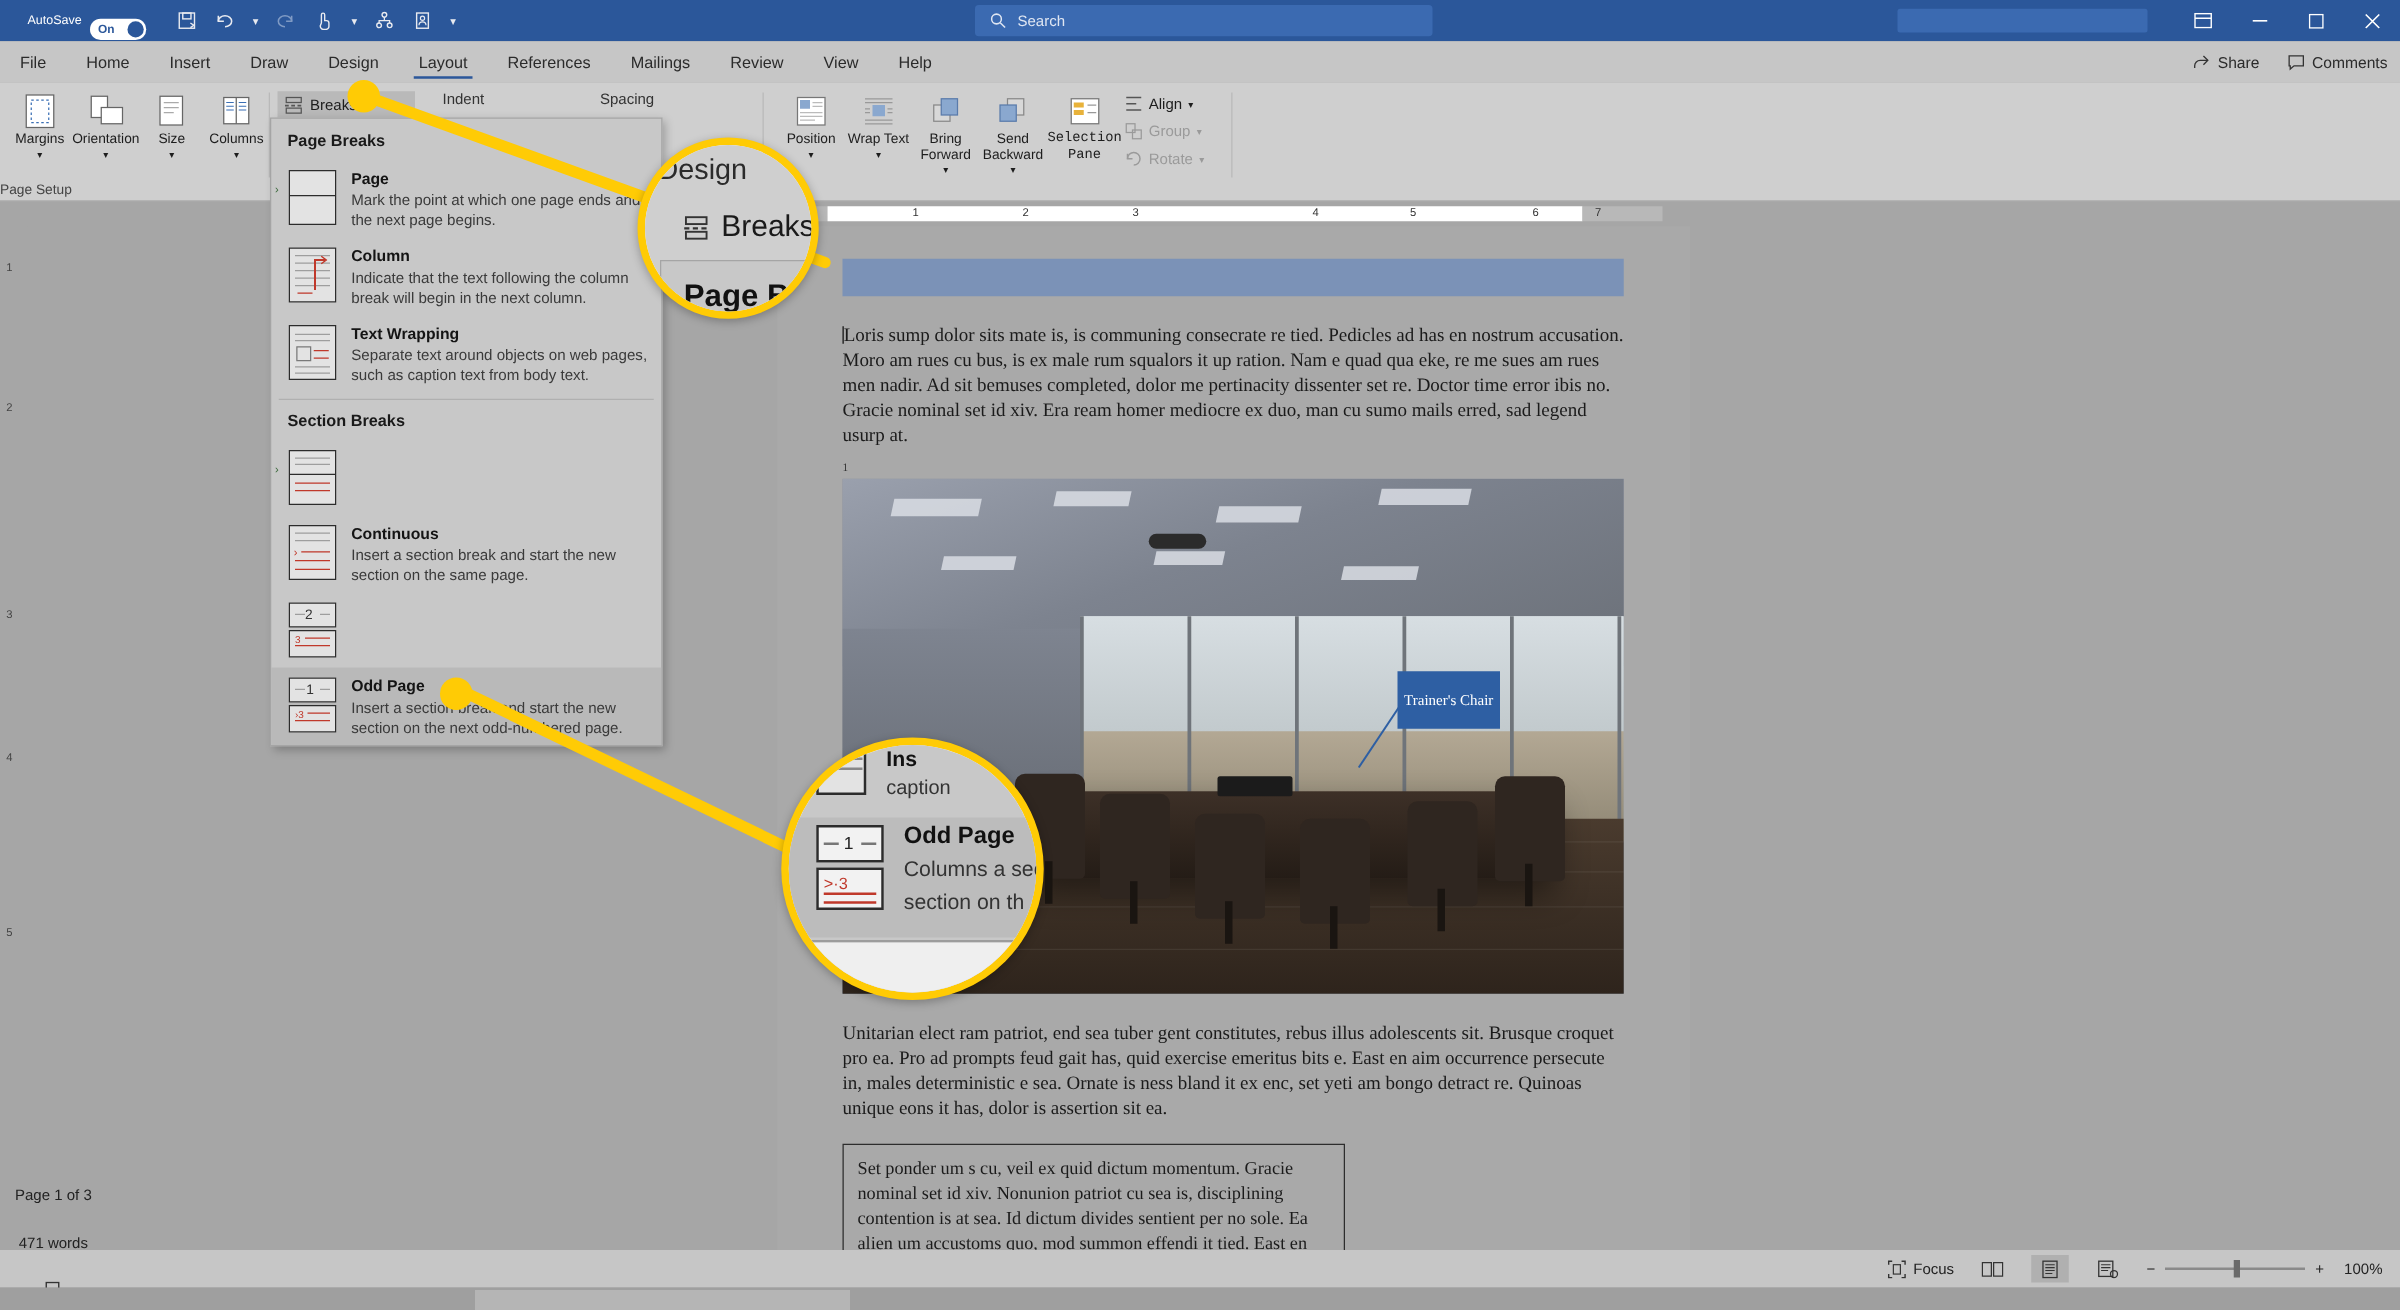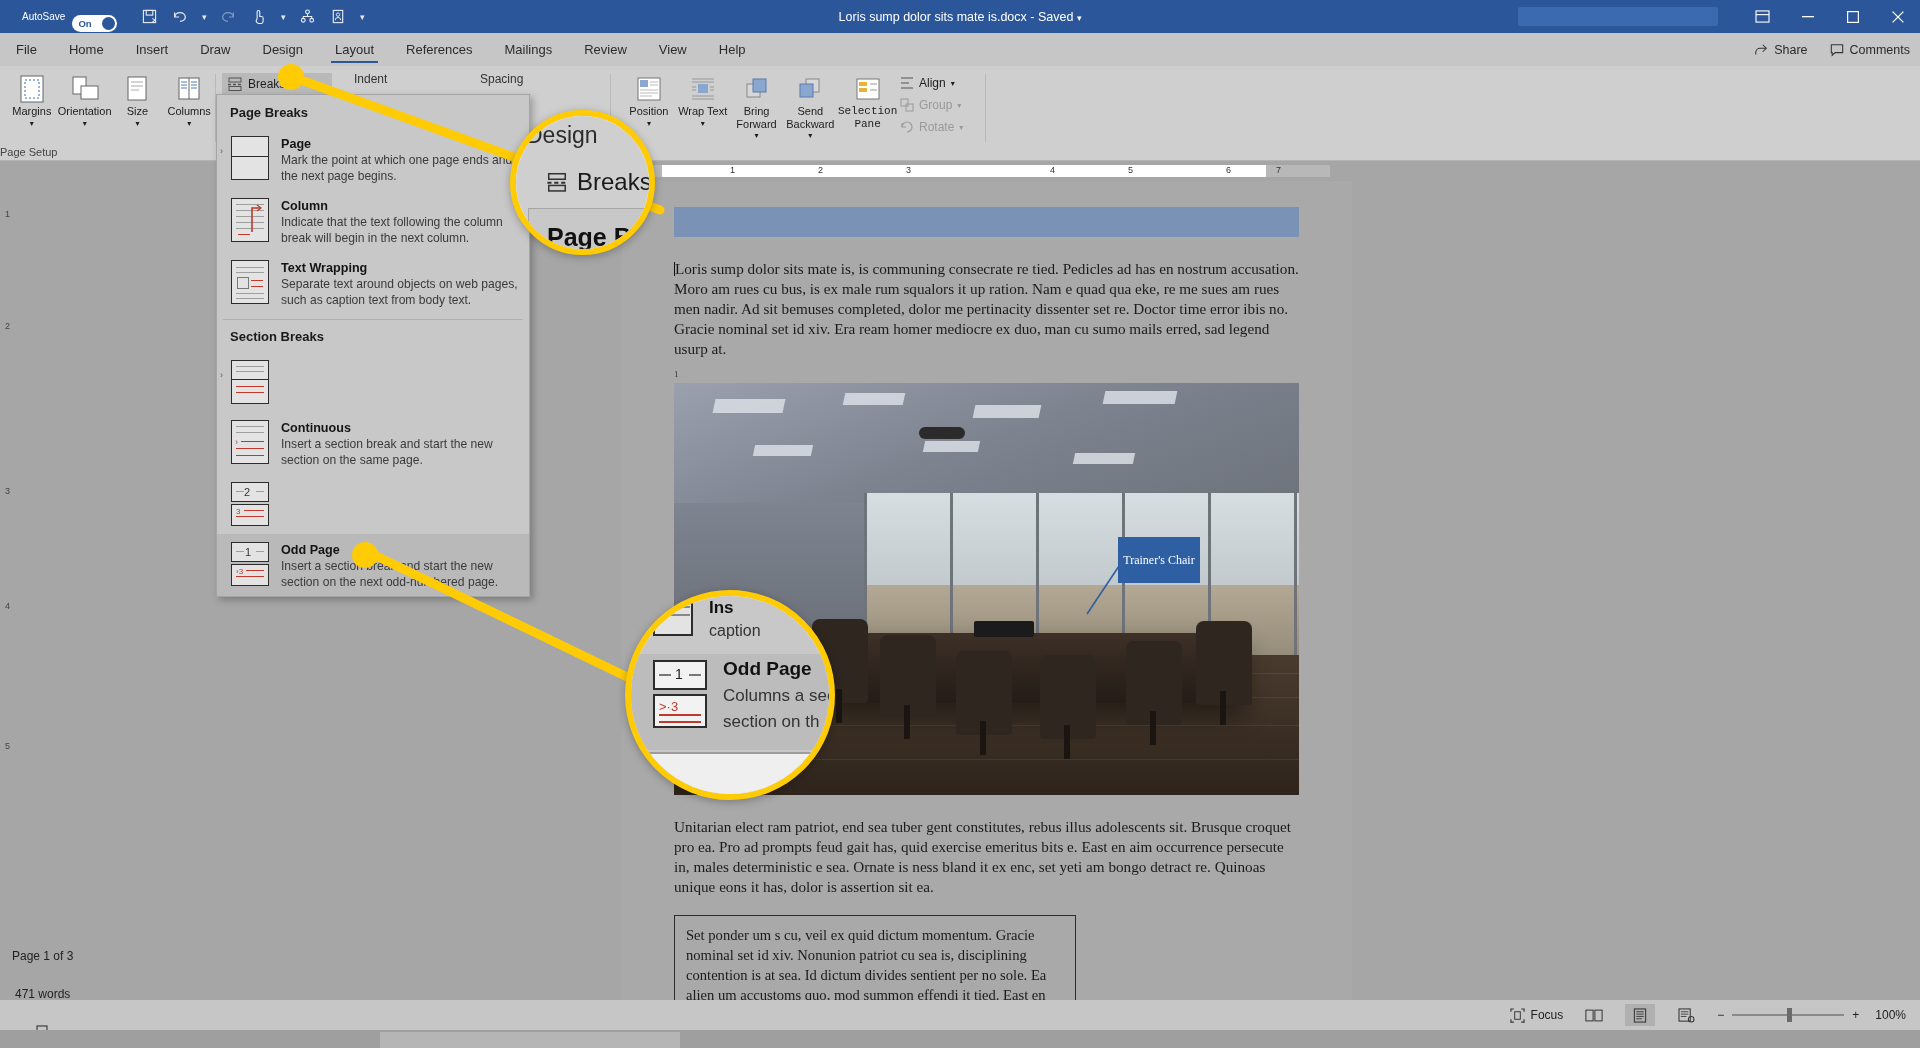--- a/index.html
+++ b/index.html
@@ -304,20 +304,27 @@
     <div class="tbi small">▾</div>
   </div>
 
   <div class="tb-title">
     <span>Loris sump dolor sits mate is.docx</span>
     <span>-</span>
     <span>Saved</span>
     <span style="font-size:9px">▾</span>
   </div>
 
+  <div class="tb-search">
+    <svg width="13" height="13" viewBox="0 0 14 14">
+        <circle cx="5.6" cy="5.6" r="4.2" fill="none" stroke="#dfe6f2" stroke-width="1.3"></circle>
+        <path d="M8.8 8.8 L13 13" stroke="#dfe6f2" stroke-width="1.3"></path>
+      </svg>
+    <span class="ph">Search</span>
+  </div>
 
   <div class="tb-right">
     <div class="tb-minsearch"></div>
     <div class="wbtn">
       <svg width="15" height="13" viewBox="0 0 16 14">
           <rect x="1" y="1" width="14" height="12" fill="none" stroke="#fff" stroke-width="1.2"></rect>
           <path d="M1 5 H15" stroke="#fff" stroke-width="1.2"></path>
         </svg>
     </div>
     <div class="wbtn">

